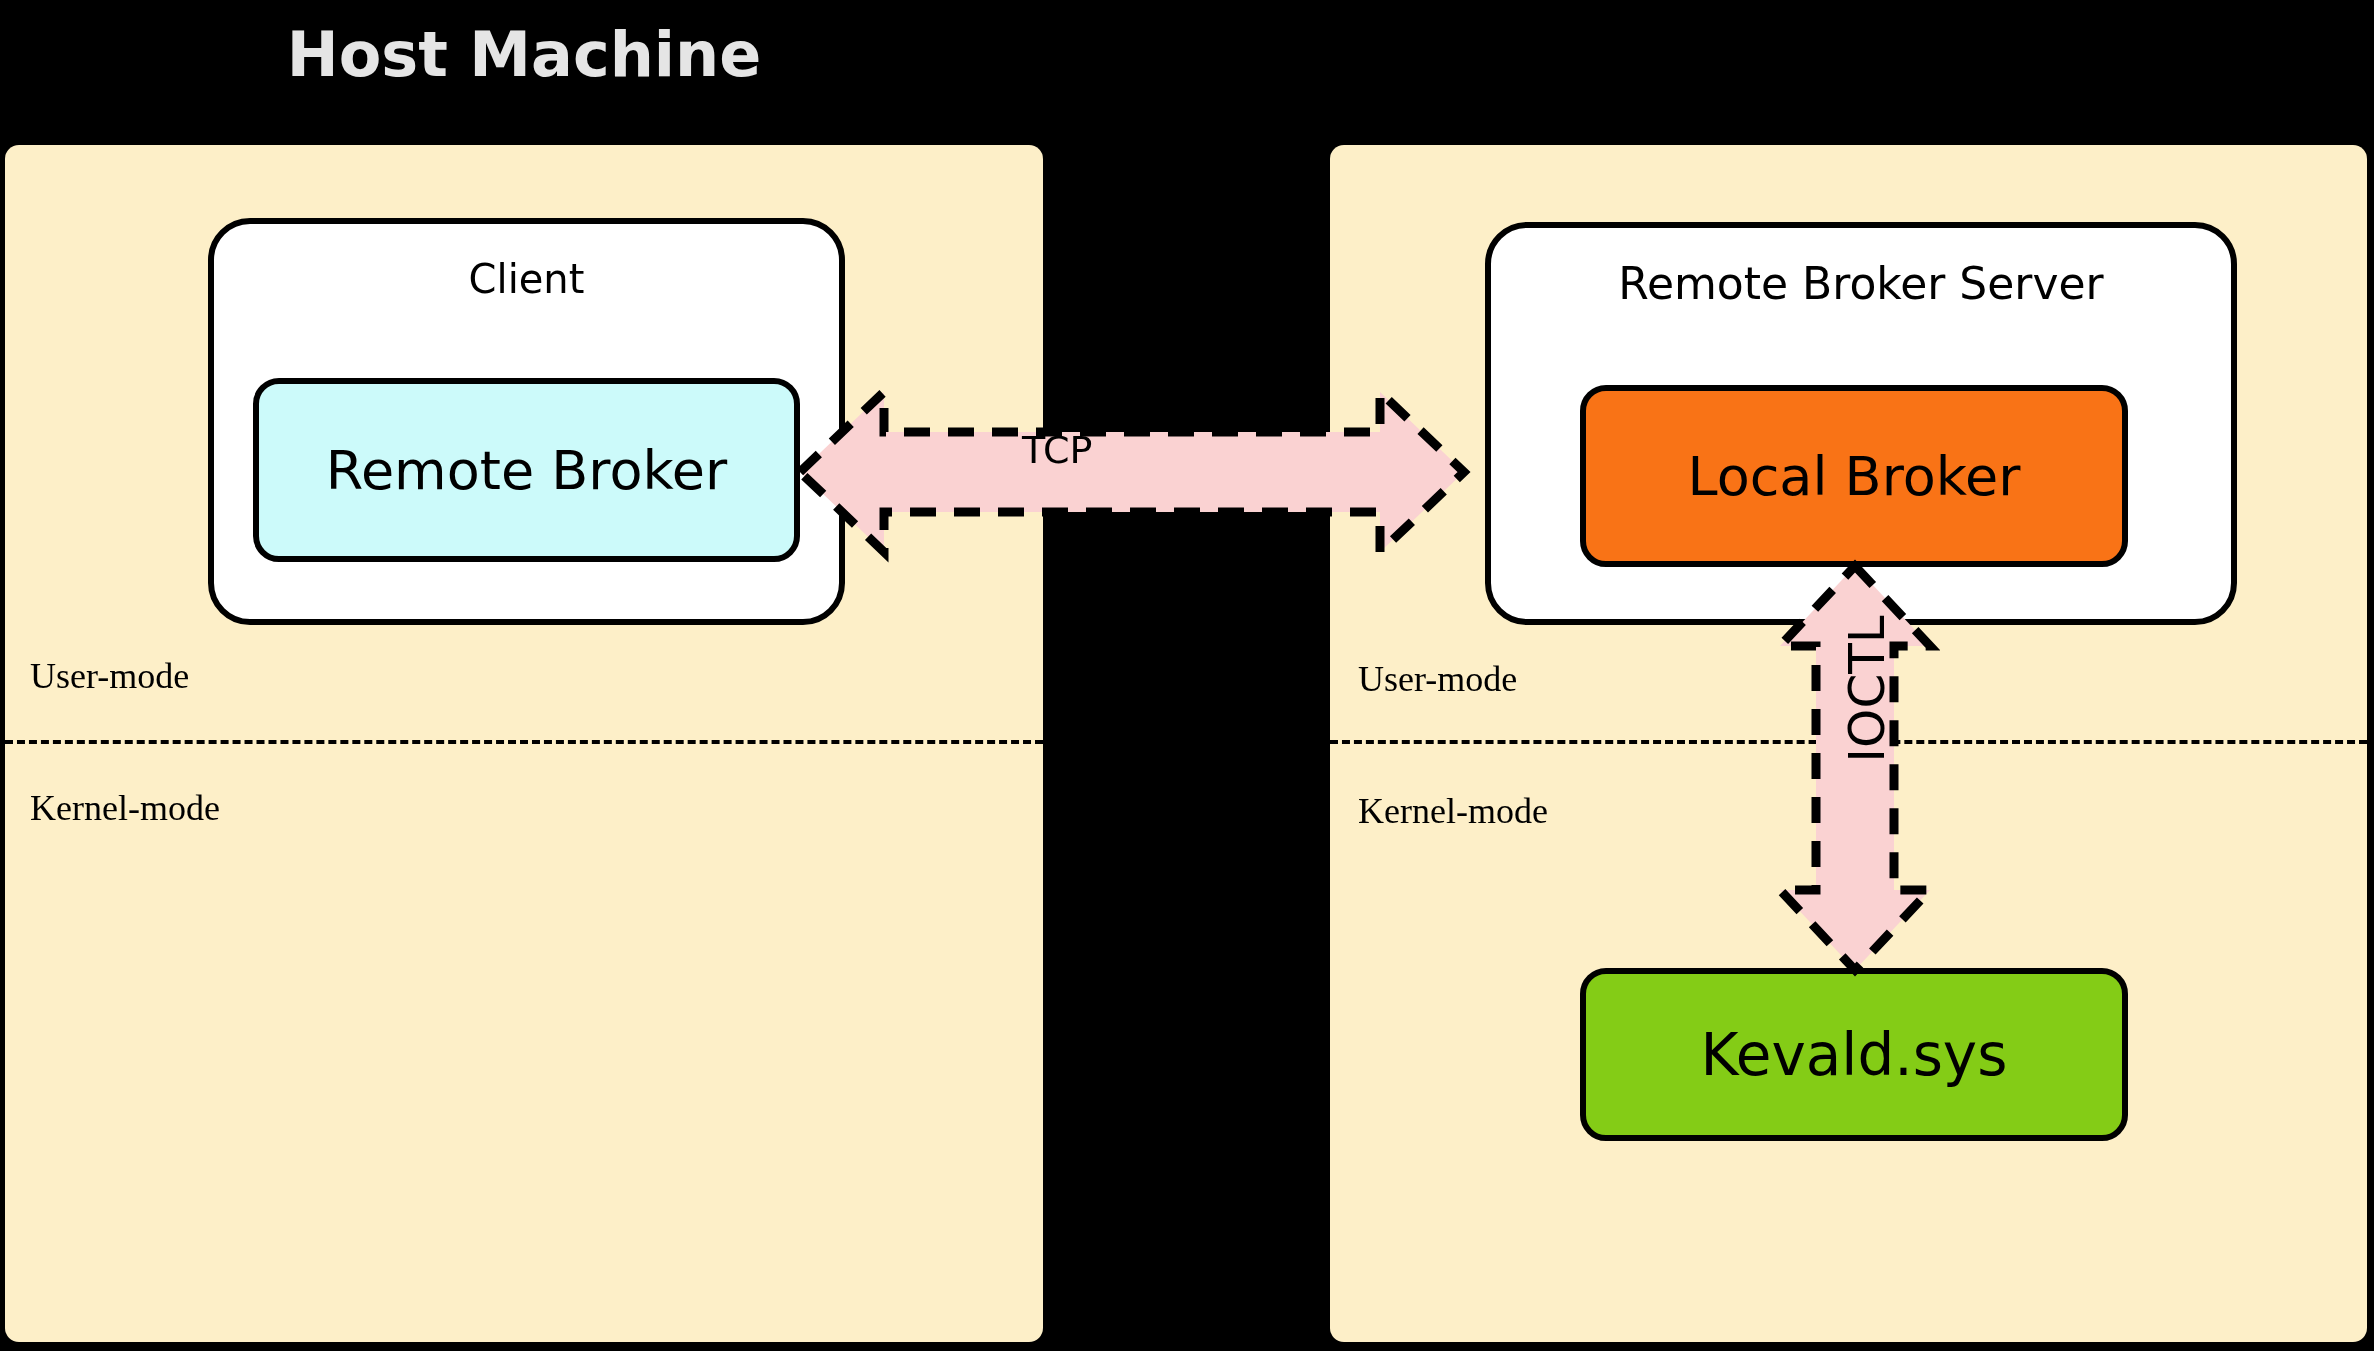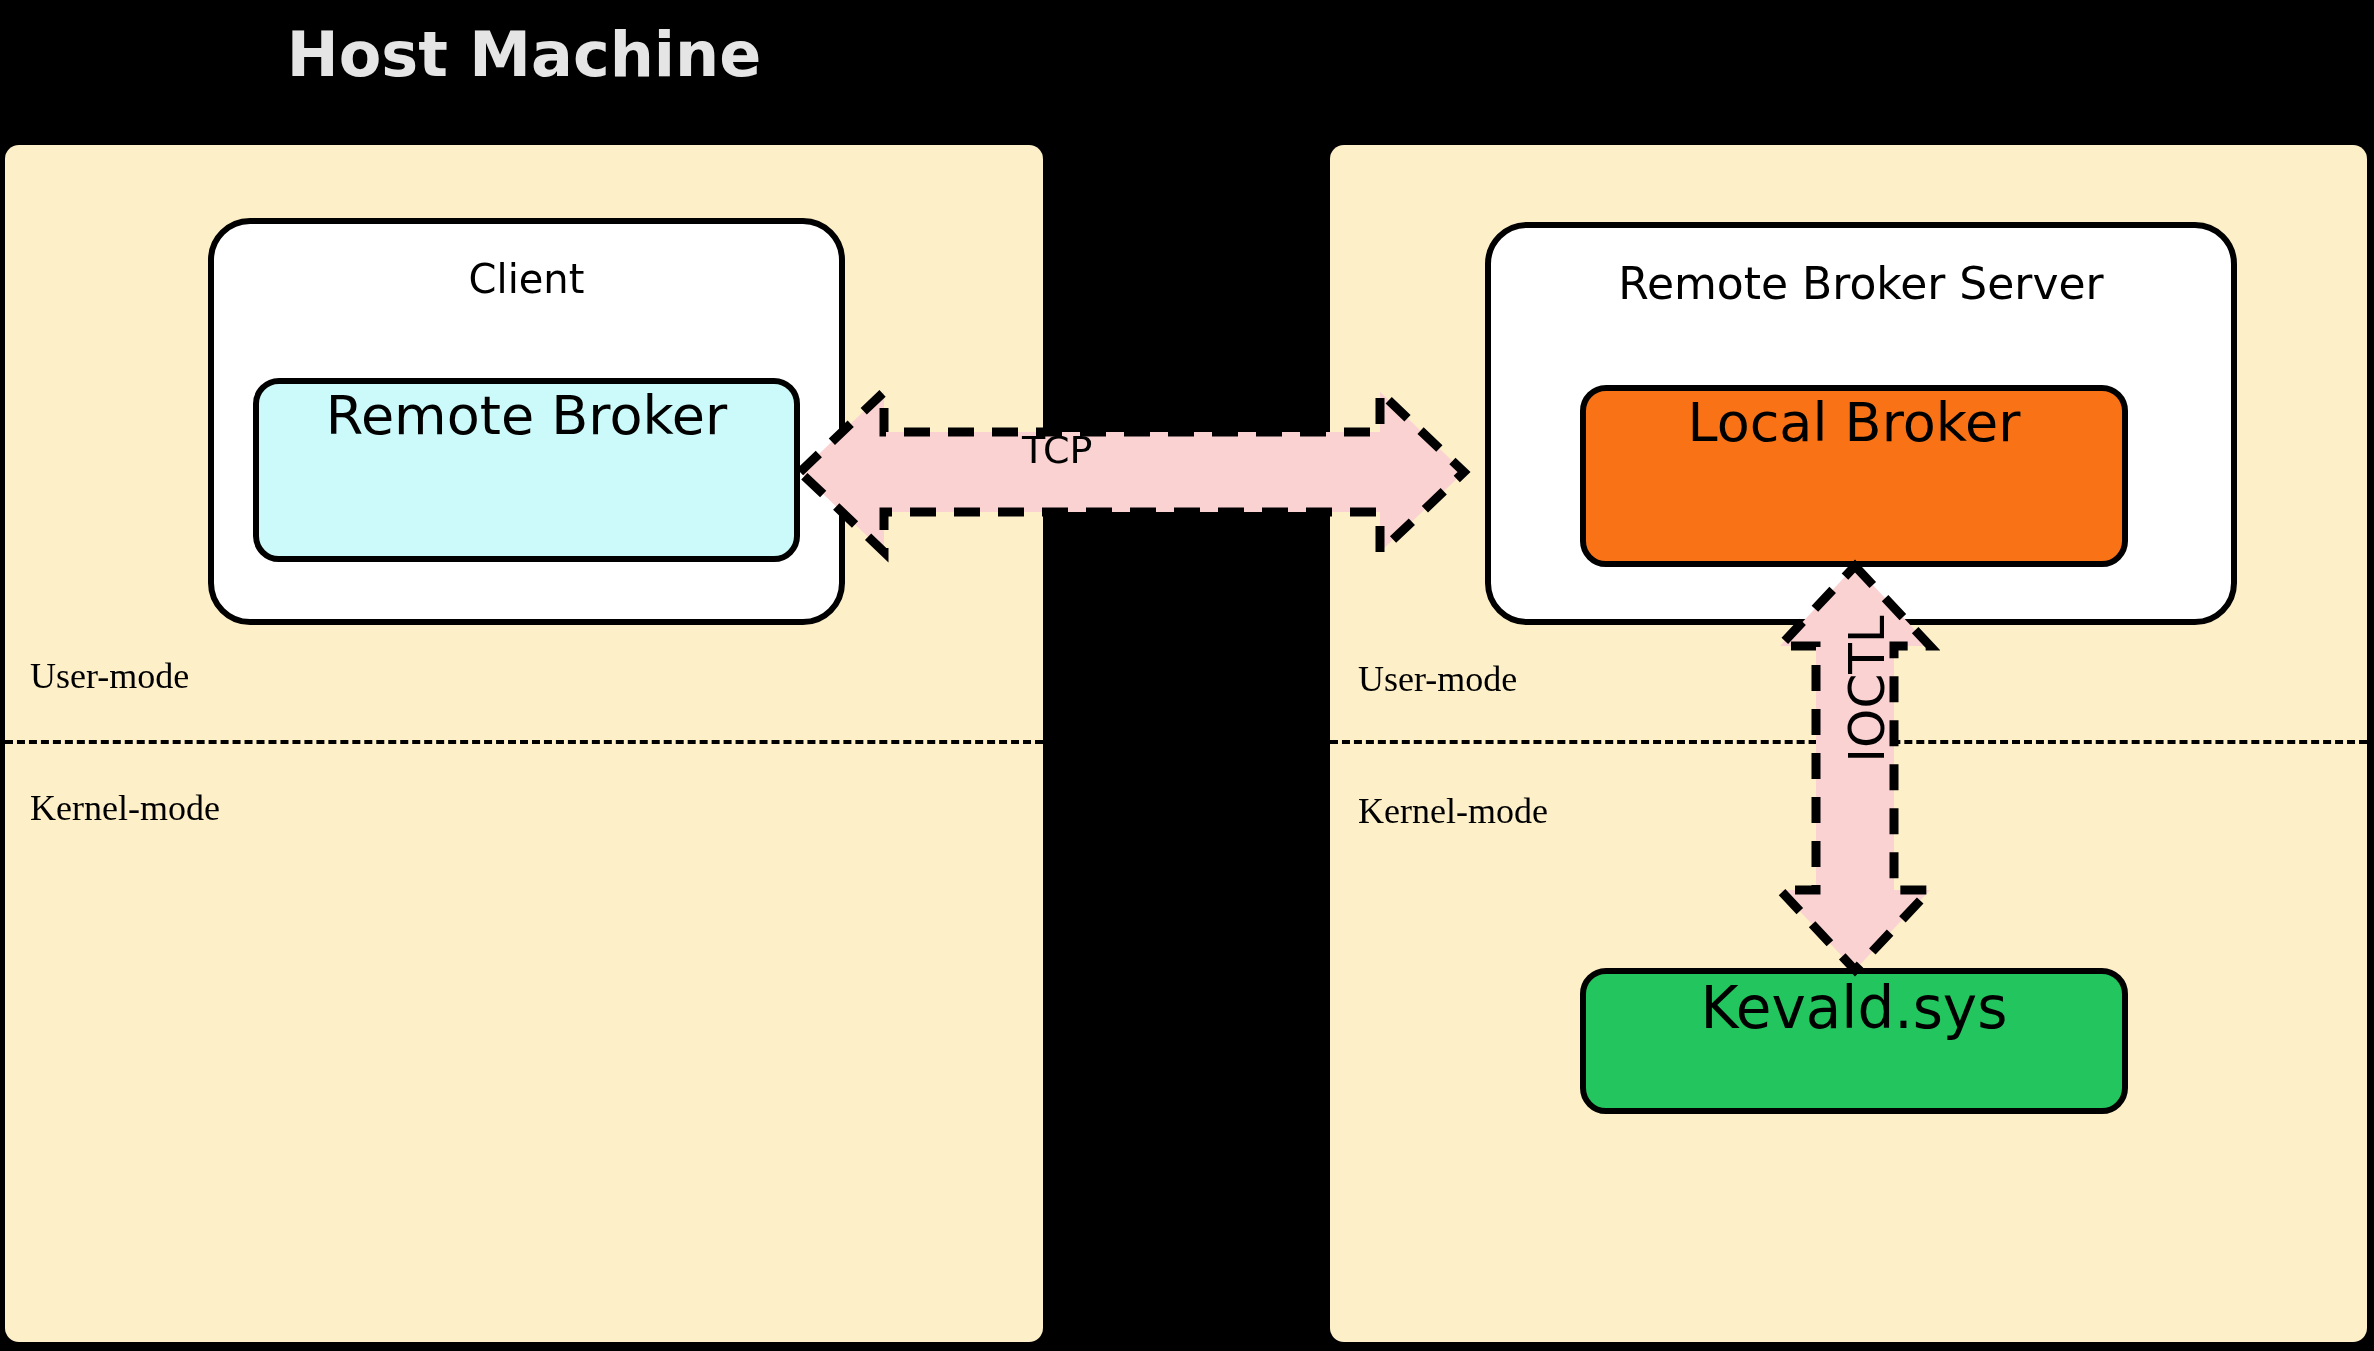--- a/index.html
+++ b/index.html
@@ -102,43 +102,43 @@
   #box-client .process-title { top: 32px; }
   #box-remote-broker-server .process-title { top: 30px; font-size: 44px; }
 
   
   .module-box {
     position: absolute;
     border: 6px solid #000000;
     border-radius: 26px;
     box-sizing: border-box;
     display: flex;
-    align-items: flex-start;
+    align-items: center;
     justify-content: center;
   }
   .module-label {
     color: #000000;
     font-size: 54px;
     font-family: "DejaVu Sans", sans-serif;
     white-space: nowrap;
   }
   #module-remote-broker {
     left: 253px; top: 378px;
     width: 547px; height: 184px;
     background: #CCFAFA;
   }
   #module-local-broker {
     left: 1580px; top: 385px;
     width: 548px; height: 182px;
     background: #f97316;
   }
   #module-kevald {
     left: 1580px; top: 968px;
-    width: 548px; height: 146px;
-    background: #22c55e;
+    width: 548px; height: 173px;
+    background: #84cc16;
   }
   #module-kevald .module-label { font-size: 58px; }
 
   
   .arrow-svg { position: absolute; }
   #arrow-tcp   { left: 792px;  top: 380px;  width: 680px; height: 185px; }
   #arrow-ioctl { left: 1770px; top: 558px;  width: 170px; height: 420px; }
 
   .arrow-shape {
     fill: #FAD2D2;

